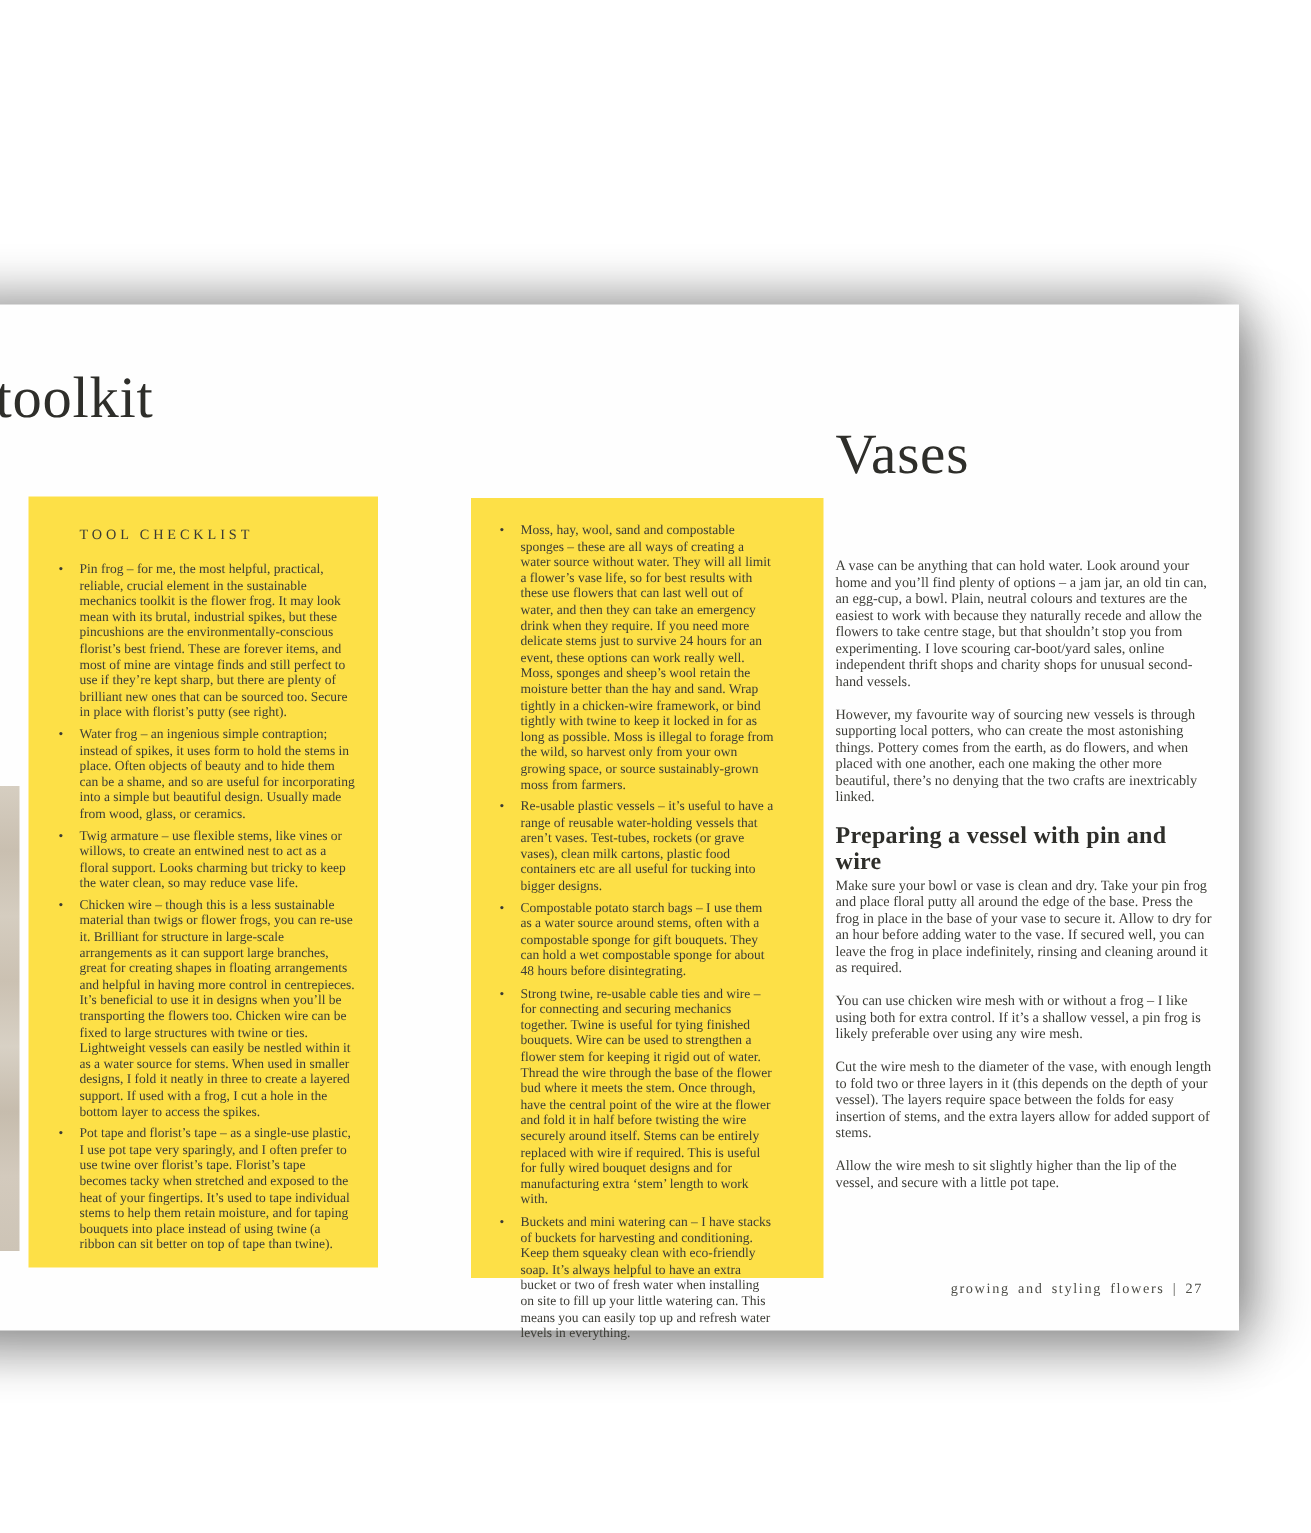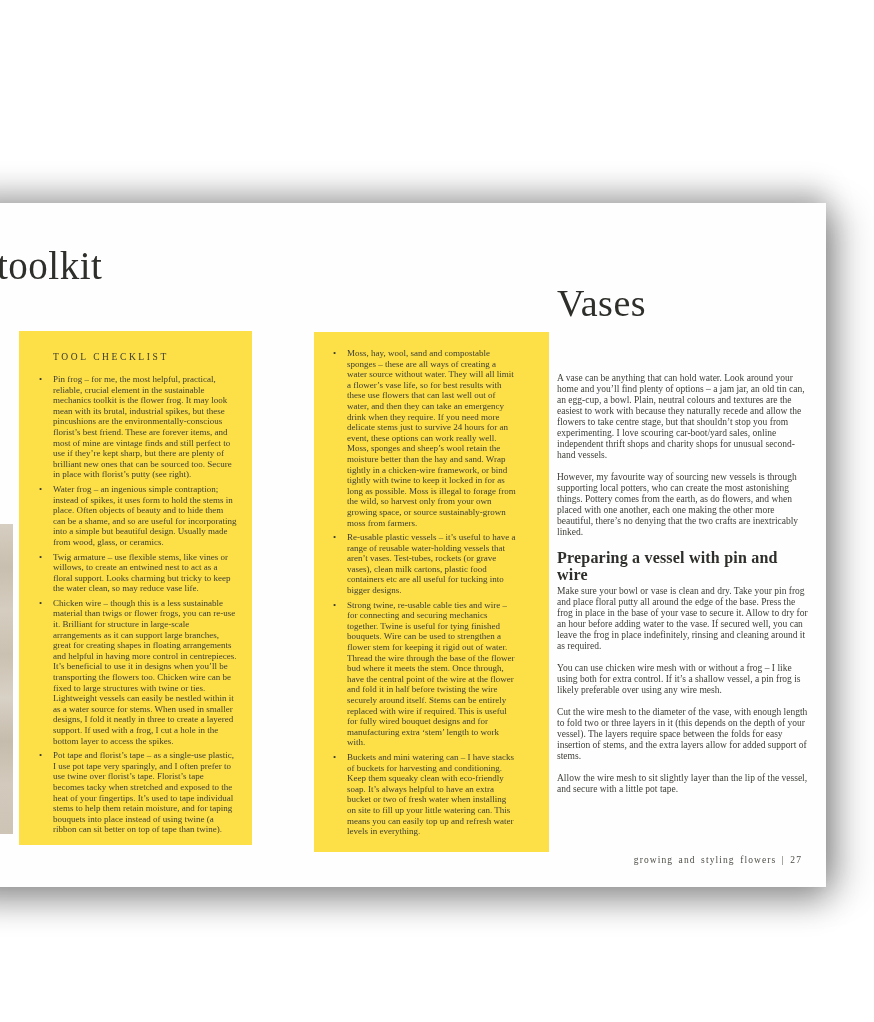--- a/index.html
+++ b/index.html
@@ -91,35 +91,36 @@
           <li>Twig armature – use flexible stems, like vines or willows, to create an entwined nest to act as a floral support. Looks charming but tricky to keep the water clean, so may reduce vase life.</li>
           <li>Chicken wire – though this is a less sustainable material than twigs or flower frogs, you can re-use it. Brilliant for structure in large-scale arrangements as it can support large branches, great for creating shapes in floating arrangements and helpful in having more control in centrepieces. It’s beneficial to use it in designs when you’ll be transporting the flowers too. Chicken wire can be fixed to large structures with twine or ties. Lightweight vessels can easily be nestled within it as a water source for stems. When used in smaller designs, I fold it neatly in three to create a layered support. If used with a frog, I cut a hole in the bottom layer to access the spikes.</li>
           <li>Pot tape and florist’s tape – as a single-use plastic, I use pot tape very sparingly, and I often prefer to use twine over florist’s tape. Florist’s tape becomes tacky when stretched and exposed to the heat of your fingertips. It’s used to tape individual stems to help them retain moisture, and for taping bouquets into place instead of using twine (a ribbon can sit better on top of tape than twine).</li>
         </ul>
     </div>
 
     <div class="graybox box-mid">
       <ul class="checklist">
           <li>Moss, hay, wool, sand and compostable sponges – these are all ways of creating a water source without water. They will all limit a flower’s vase life, so for best results with these use flowers that can last well out of water, and then they can take an emergency drink when they require. If you need more delicate stems just to survive 24 hours for an event, these options can work really well. Moss, sponges and sheep’s wool retain the moisture better than the hay and sand. Wrap tightly in a chicken-wire framework, or bind tightly with twine to keep it locked in for as long as possible. Moss is illegal to forage from the wild, so harvest only from your own growing space, or source sustainably-grown moss from farmers.</li>
           <li>Re-usable plastic vessels – it’s useful to have a range of reusable water-holding vessels that aren’t vases. Test-tubes, rockets (or grave vases), clean milk cartons, plastic food containers etc are all useful for tucking into bigger designs.</li>
+          <li>Compostable potato starch bags – I use them as a water source around stems, often with a compostable sponge for gift bouquets. They can hold a wet compostable sponge for about 48 hours before disintegrating.</li>
           <li>Strong twine, re-usable cable ties and wire – for connecting and securing mechanics together. Twine is useful for tying finished bouquets. Wire can be used to strengthen a flower stem for keeping it rigid out of water. Thread the wire through the base of the flower bud where it meets the stem. Once through, have the central point of the wire at the flower and fold it in half before twisting the wire securely around itself. Stems can be entirely replaced with wire if required. This is useful for fully wired bouquet designs and for manufacturing extra ‘stem’ length to work with.</li>
           <li>Buckets and mini watering can – I have stacks of buckets for harvesting and conditioning. Keep them squeaky clean with eco-friendly soap. It’s always helpful to have an extra bucket or two of fresh water when installing on site to fill up your little watering can. This means you can easily top up and refresh water levels in everything.</li>
         </ul>
     </div>
 
     <div class="col-vases">
       <div class="h-vases" style="position:static;">Vases</div>
       <div class="spacer"></div>
       <p>A vase can be anything that can hold water. Look around your home and you’ll find plenty of options – a jam jar, an old tin can, an egg-cup, a bowl. Plain, neutral colours and textures are the easiest to work with because they naturally recede and allow the flowers to take centre stage, but that shouldn’t stop you from experimenting. I love scouring car-boot/yard sales, online independent thrift shops and charity shops for unusual second-hand vessels.</p>
       <p>However, my favourite way of sourcing new vessels is through supporting local potters, who can create the most astonishing things. Pottery comes from the earth, as do flowers, and when placed with one another, each one making the other more beautiful, there’s no denying that the two crafts are inextricably linked.</p>
       <h3>Preparing a vessel with pin and wire</h3>
       <p>Make sure your bowl or vase is clean and dry. Take your pin frog and place floral putty all around the edge of the base. Press the frog in place in the base of your vase to secure it. Allow to dry for an hour before adding water to the vase. If secured well, you can leave the frog in place indefinitely, rinsing and cleaning around it as required.</p>
       <p>You can use chicken wire mesh with or without a frog – I like using both for extra control. If it’s a shallow vessel, a pin frog is likely preferable over using any wire mesh.</p>
       <p>Cut the wire mesh to the diameter of the vase, with enough length to fold two or three layers in it (this depends on the depth of your vessel). The layers require space between the folds for easy insertion of stems, and the extra layers allow for added support of stems.</p>
-      <p>Allow the wire mesh to sit slightly layer than the lip of the vessel, and secure with a little pot tape.</p>
+      <p>Allow the wire mesh to sit slightly higher than the lip of the vessel, and secure with a little pot tape.</p>
     </div>
 
     <div class="footer">growing and styling flowers | 27</div>
 
     <div class="photo-strip"></div>
 
   </div>
 </div>
 
 </body></html>

